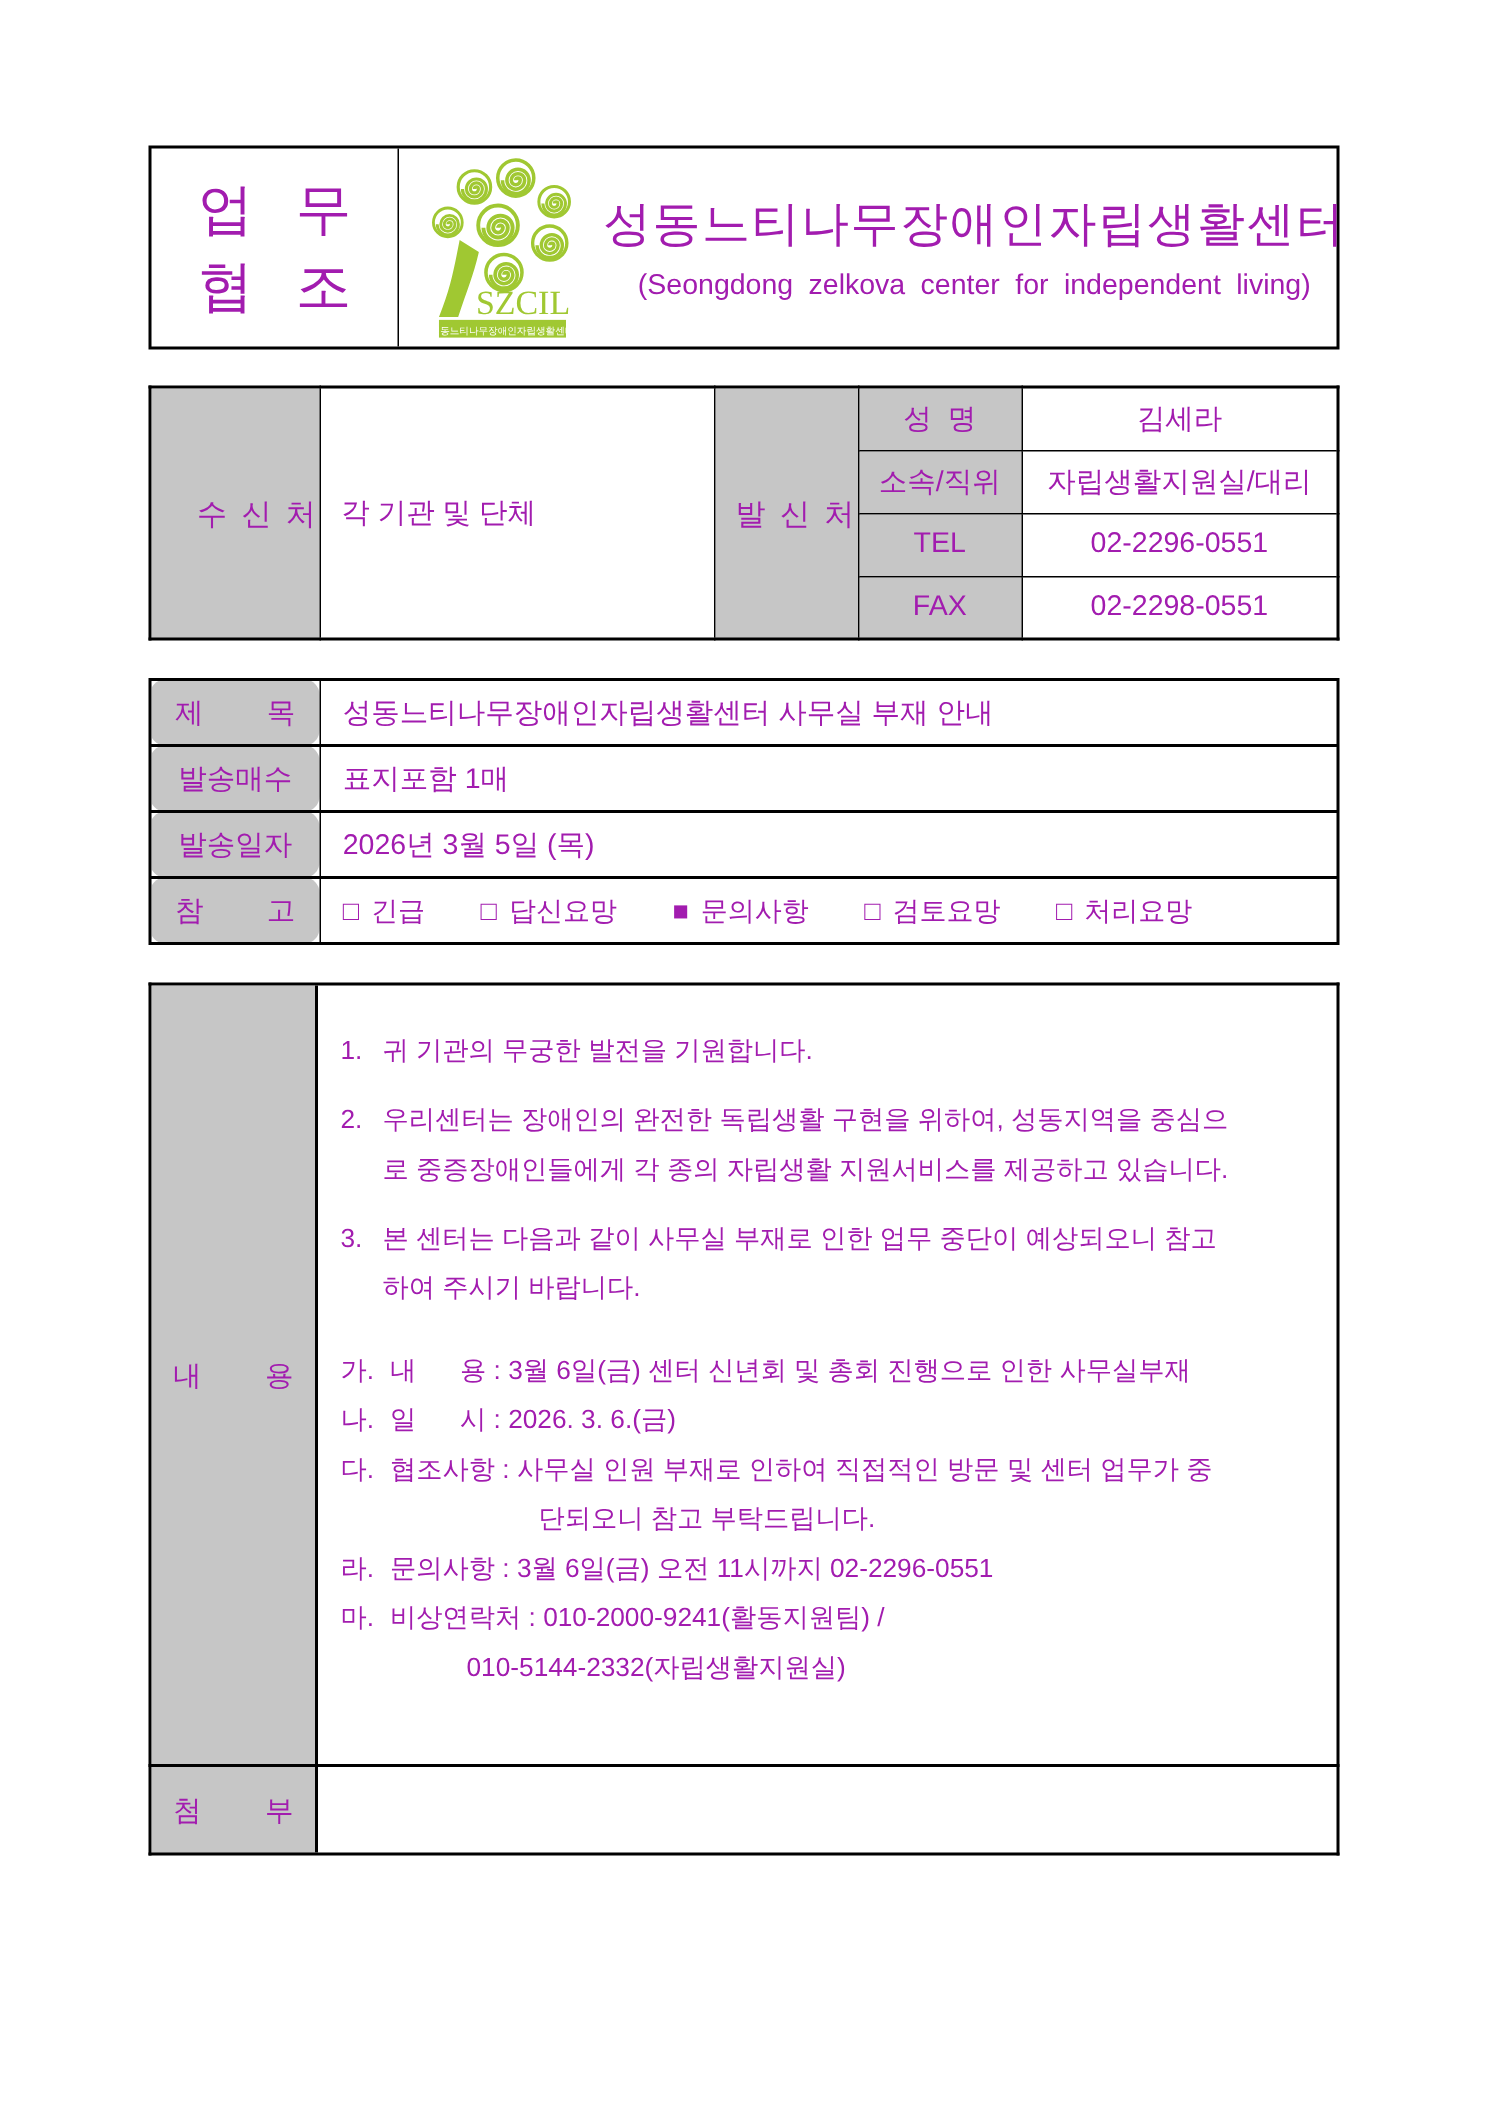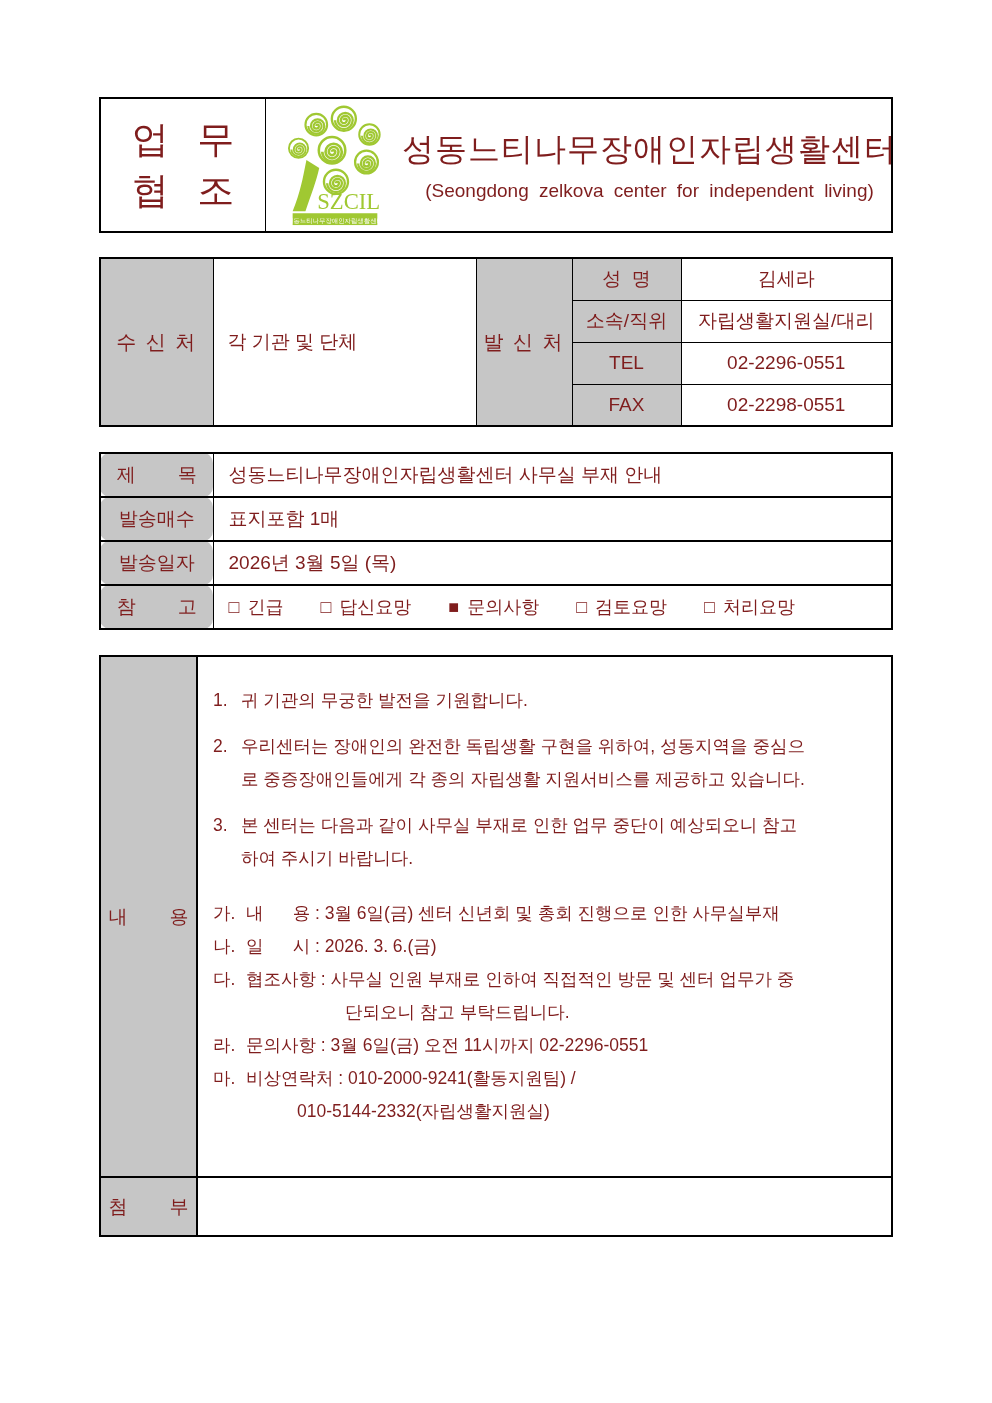--- a/index.html
+++ b/index.html
@@ -1,19 +1,19 @@
 <!DOCTYPE html>
 <html><head>
 <meta charset="utf-8">
 <style>
   * { margin:0; padding:0; box-sizing:border-box; }
   html,body { background:#ffffff; }
   .page {
     width:992px; height:1403px; background:#ffffff; position:relative;
-    font-family:"Liberation Sans","DejaVu Sans",sans-serif; color:#7f1d1d;padding-left:24px;
+    font-family:"Liberation Sans","DejaVu Sans",sans-serif; color:#a21caf;padding-left:24px;
   }
   .inner { position:absolute; left:99px; top:97px; width:794px; }
 
   
   .hdr { border:2px solid #000; height:136px; display:flex; }
   .hdr-left {
     width:165px; border-right:1px solid #000; flex:none;
     display:flex; flex-direction:column; justify-content:center; align-items:center;
     font-size:37px; letter-spacing:9px; line-height:51px; padding-left:9px;
   }
@@ -24,21 +24,21 @@
   .org-en { font-size:19px; margin-top:8px; word-spacing:5px; white-space:nowrap; }
 
   
   table { border-collapse:collapse; table-layout:fixed; width:794px; }
   td { border:1px solid #000; overflow:hidden; }
   .gray { background:#c6c6c6; }
 
   
   .t2 { margin-top:24px; border:2px solid #000; }
   .t2 tr { height:42px; }
-  .t2 .vlab { font-size:20px; text-align:center; letter-spacing:2px; white-space:pre; }
+  .t2 .vlab { font-size:20px; text-align:right; letter-spacing:2px; white-space:pre; }
   .t2 .recv { font-size:19px; padding-left:14px; }
   .t2 .slab { font-size:19px; text-align:center; white-space:pre; }
   .t2 .sval { font-size:19px; text-align:center; }
 
   
   .t3 { margin-top:25px; border:2px solid #000; }
   .t3 tr { height:44px; }
   .t3 td { border-top:2px solid #000; border-bottom:2px solid #000; }
   .t3 .lab2 { font-size:19px; text-align:center; white-space:pre; border-right:1px solid #000;border-radius:10px; }
   .t3 .val { font-size:19px; padding-left:15px;margin-top:12px; }
@@ -189,21 +189,21 @@
                 </span>
           </div>
         </td>
       </tr>
     </tbody>
       </table>
 
     <table class="t4">
       <tbody>
           <tr class="row-content">
-        <td class="gray lab2" style="width:97px">내        용</td>
+        <td class="gray lab2" style="width:111px">내        용</td>
         <td class="content-cell">
           <div>
             <div class="para">
               <span class="mk">1.</span>
               <span class="ptext">귀 기관의 무궁한 발전을 기원합니다.</span>
             </div>
             <div class="para">
               <span class="mk">2.</span>
               <span class="ptext">우리센터는 장애인의 완전한 독립생활 구현을 위하여, 성동지역을 중심으
 로 중증장애인들에게 각 종의 자립생활 지원서비스를 제공하고 있습니다.</span>

